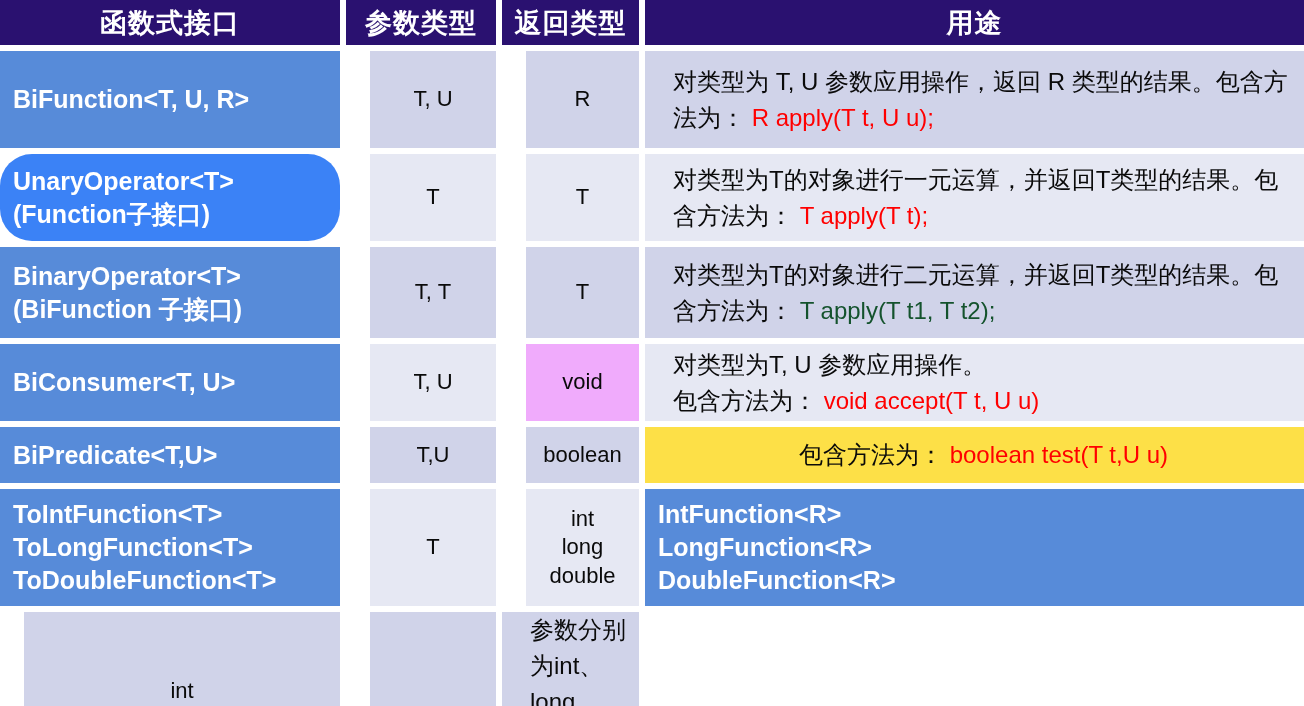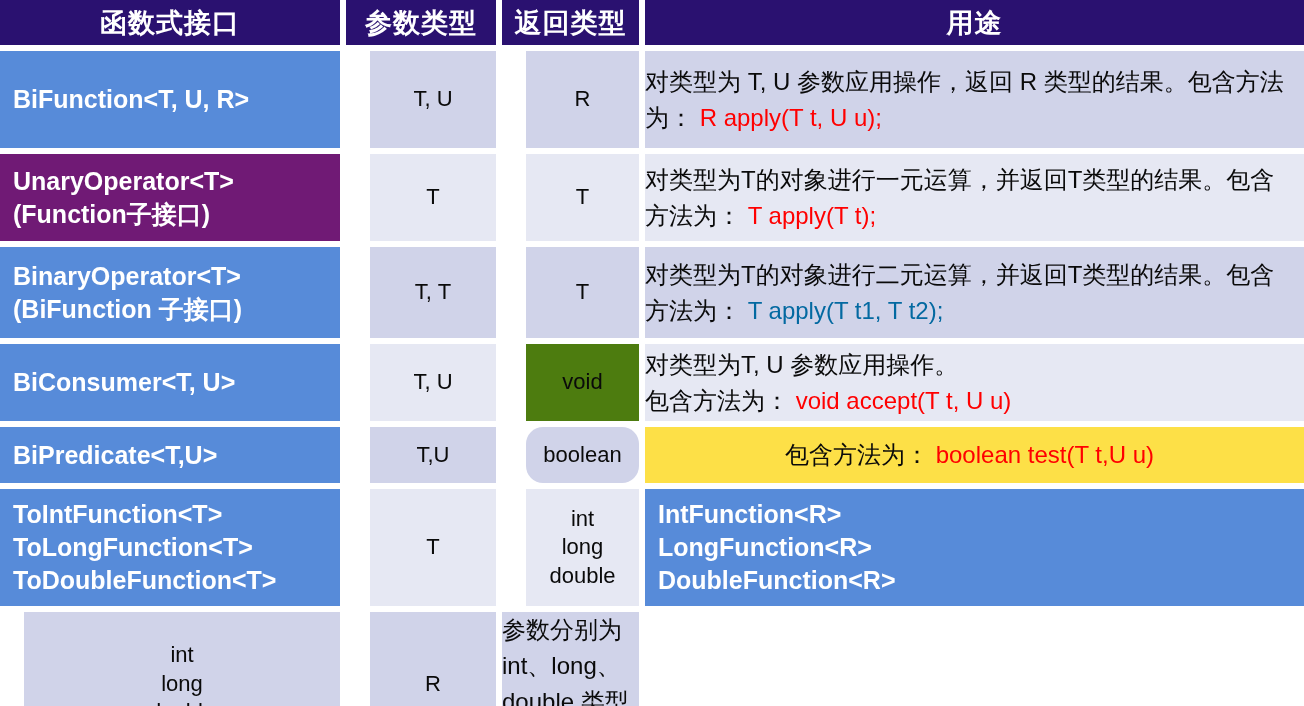--- a/index.html
+++ b/index.html
@@ -26,21 +26,21 @@
     padding-left:13px;line-height:1.32;
   }
   .val{
     color:#0a0a0a;font-size:22px;
     display:flex;flex-direction:column;justify-content:center;align-items:center;
     text-align:center;line-height:1.3;margin-left:24px;
   }
   .usage{
     color:#0a0a0a;font-size:24px;
     display:flex;flex-direction:column;justify-content:center;
-    padding:0 10px 0 0;line-height:1.5;
+    padding:0 10px 0 28px;line-height:1.5;
   }
   .uline{min-height:1em;}
 </style>
 </head>
 <body>
 
 <div class="tbl" id="grid">
   <div class="cell hdr" style="background: rgb(42, 17, 112);">函数式接口</div>
   <div class="cell hdr" style="background: rgb(42, 17, 112);">参数类型</div>
   <div class="cell hdr" style="background: rgb(42, 17, 112);">返回类型</div>
@@ -50,21 +50,21 @@
     </div>
     <div class="cell val" style="background: rgb(208, 211, 233);">
       <div>T, U</div>
     </div>
     <div class="cell val" style="background: rgb(208, 211, 233);">
       <div>R</div>
     </div>
     <div class="cell usage" style="background: rgb(208, 211, 233);">
       <div class="uline"><span>对类型为 T, U 参数应用操作，返回 R 类型的结果。包含方法为： </span><span style="color: rgb(255, 0, 0);">R apply(T t, U u);</span></div>
     </div>
-    <div class="cell iface" style="background: #701a75;">
+    <div class="cell iface" style="background: #3b82f6; border-radius: 32px;">
       <div>UnaryOperator&lt;T&gt;</div>
       <div>(Function子接口)</div>
     </div>
     <div class="cell val" style="background: rgb(230, 232, 243);">
       <div>T</div>
     </div>
     <div class="cell val" style="background: rgb(230, 232, 243);">
       <div>T</div>
     </div>
     <div class="cell usage" style="background: rgb(230, 232, 243);">
@@ -74,42 +74,42 @@
       <div>BinaryOperator&lt;T&gt;</div>
       <div>(BiFunction 子接口)</div>
     </div>
     <div class="cell val" style="background: rgb(208, 211, 233);">
       <div>T, T</div>
     </div>
     <div class="cell val" style="background: rgb(208, 211, 233);">
       <div>T</div>
     </div>
     <div class="cell usage" style="background: rgb(208, 211, 233);">
-      <div class="uline"><span>对类型为T的对象进行二元运算，并返回T类型的结果。包含方法为：  </span><span style="color: #0369a1;">T apply(T t1, T t2);</span></div>
+      <div class="uline"><span>对类型为T的对象进行二元运算，并返回T类型的结果。包含方法为：  </span><span style="color: #14532d;">T apply(T t1, T t2);</span></div>
     </div>
     <div class="cell iface" style="background: rgb(87, 139, 217);">
       <div>BiConsumer&lt;T, U&gt;</div>
     </div>
     <div class="cell val" style="background: rgb(230, 232, 243);">
       <div>T, U</div>
     </div>
-    <div class="cell val" style="background: #4d7c0f; align-items: center;">
+    <div class="cell val" style="background: #f0abfc; align-items: center;">
       <div>void</div>
     </div>
     <div class="cell usage" style="background: rgb(230, 232, 243);">
       <div class="uline"><span>对类型为T, U 参数应用操作。</span></div>
       <div class="uline"><span>包含方法为：  </span><span style="color: rgb(255, 0, 0);">void accept(T t, U u)</span></div>
     </div>
     <div class="cell iface" style="background: rgb(87, 139, 217);">
       <div>BiPredicate&lt;T,U&gt;</div>
     </div>
     <div class="cell val" style="background: rgb(208, 211, 233);">
       <div>T,U</div>
     </div>
-    <div class="cell val" style="background: rgb(208, 211, 233); border-radius: 17px;">
+    <div class="cell val" style="background: rgb(208, 211, 233);">
       <div>boolean</div>
     </div>
     <div class="cell usage" style="background: #fde047; align-items: center;">
       <div class="uline"><span>包含方法为：  </span><span style="color: rgb(255, 0, 0);">boolean test(T t,U u)</span></div>
     </div>
     <div class="cell iface" style="background: rgb(87, 139, 217);">
       <div>ToIntFunction&lt;T&gt;</div>
       <div>ToLongFunction&lt;T&gt;</div>
       <div>ToDoubleFunction&lt;T&gt;</div>
     </div>

